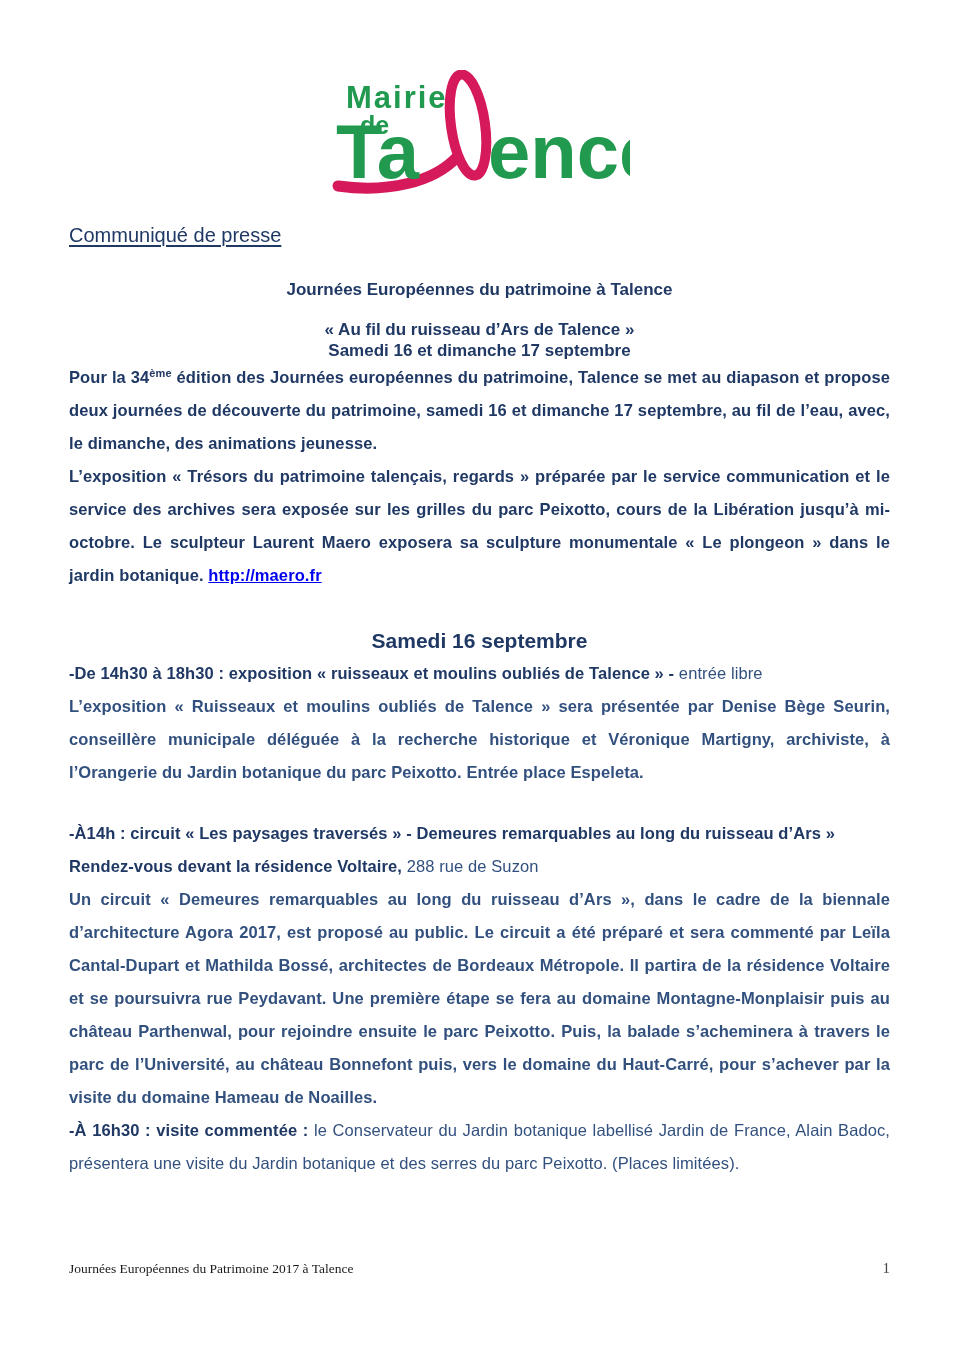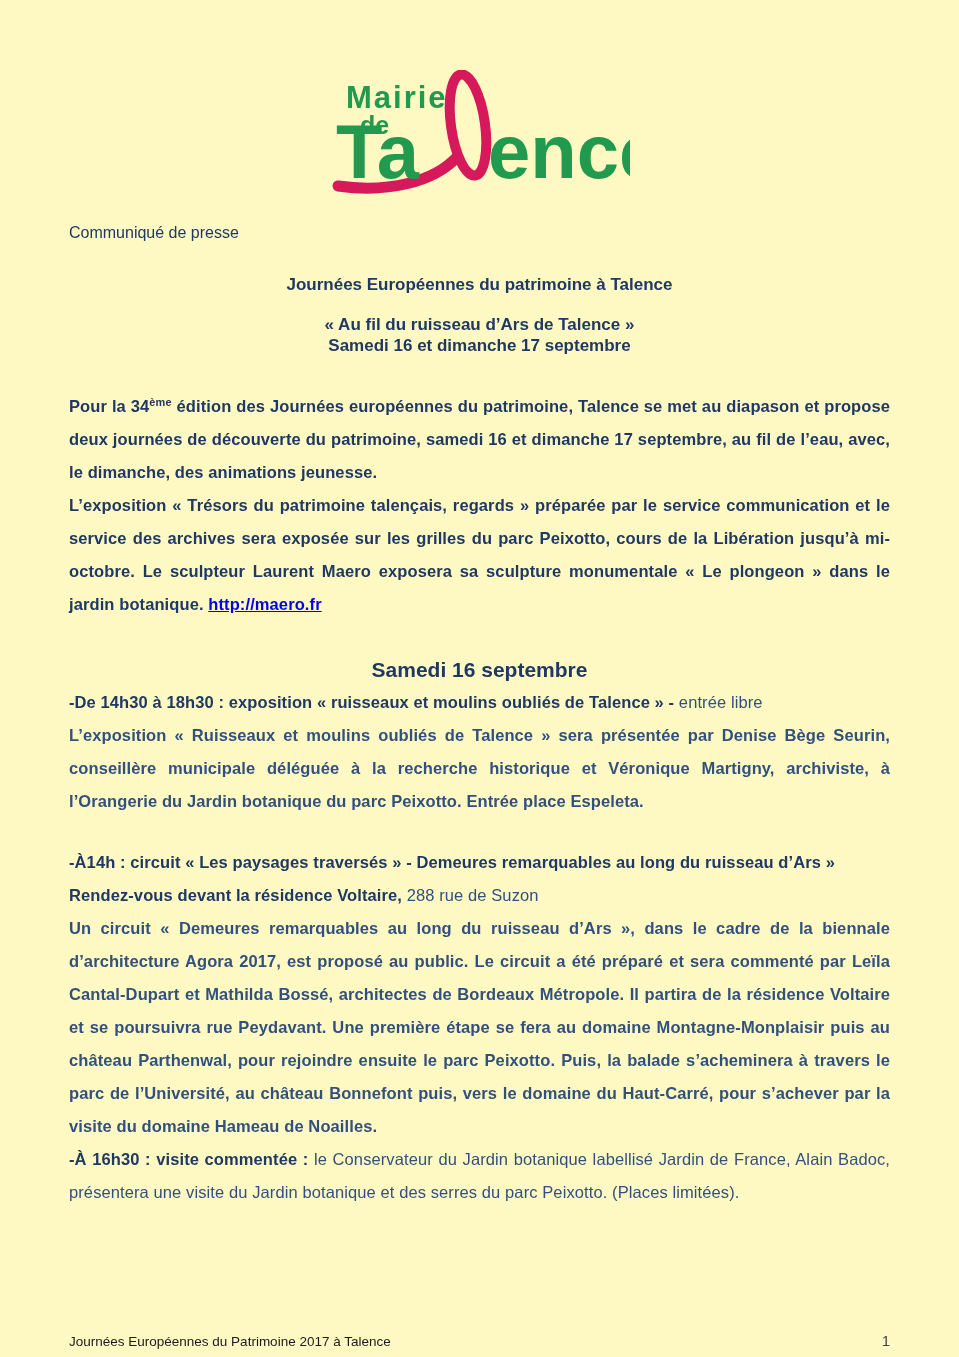--- a/index.html
+++ b/index.html
@@ -3,51 +3,51 @@
 <meta charset="utf-8">
 <style>
   :root{
     --navy:#1f3864; --navy-light:#32507e; --link:#0000ee;
     --green:#219a4f; --pink:#d5195b; --footer:#1a1a1a;
   }
   *{box-sizing:border-box; margin:0; padding:0;}
   html,body{background:#888;}
   .page{
     position:relative; width:959px; height:1357px; margin:0 auto;
-    background:#fef9c3; font-family:"Liberation Sans", sans-serif;
+    background:#ffffff; font-family:"Liberation Sans", sans-serif;
     color:var(--navy); overflow:hidden;
   }
   .content{padding:0 69px;}
   
   .logo-wrap{width:300px; height:128px; margin:70px auto 0;}
   .logo-green-text{fill:var(--green); font-family:"Liberation Sans",sans-serif;}
   .ribbon{stroke:var(--pink); fill:none;}
   
   .communique{
-    margin-top:26px; font-size:16px; font-weight:400;
-    text-underline-offset:3px; color:var(--navy);
+    margin-top:26px; font-size:20px; font-weight:400;
+    text-decoration:underline; text-underline-offset:3px; color:var(--navy);
   }
   .title-main{margin-top:32px; text-align:center; font-weight:700; font-size:17px; line-height:22px;}
   .title-sub{margin-top:18px; text-align:center; font-weight:700; font-size:17px; line-height:21px;}
   
   .bodytext p{font-size:16.5px; line-height:33px; text-align:justify; letter-spacing:0.1px;}
   .b{font-weight:700; color:var(--navy);}
   .r{font-weight:400; color:var(--navy-light);}
   p.pbold{font-weight:700; color:var(--navy);}
   p.preg{font-weight:700; color:var(--navy-light);}
-  .intro{margin-top:34px;}
+  .intro{}
   .sec-heading{margin-top:32px; text-align:center; font-weight:700; font-size:21px; line-height:33px;}
   .gap{margin-top:28px;}
   sup{font-size:11px; vertical-align:super; line-height:0;}
   a.link{color:var(--link); font-weight:700; text-decoration:underline;}
   
   .footer{
-    position:absolute; left:69px; right:69px; top:1332px;
+    position:absolute; left:69px; right:69px; top:1260px;
     display:flex; justify-content:space-between; align-items:baseline;
-    font-family:Liberation Sans, sans-serif;
+    font-family:Liberation Serif, serif;
   }
   .footer-left{font-size:13.5px; color:var(--footer); font-weight:400;}
   .footer-page{font-size:15px; color:#444; font-weight:400;}
 </style>
 </head>
 <body>
 
 <div class="page">
 
   <div class="logo-wrap">

